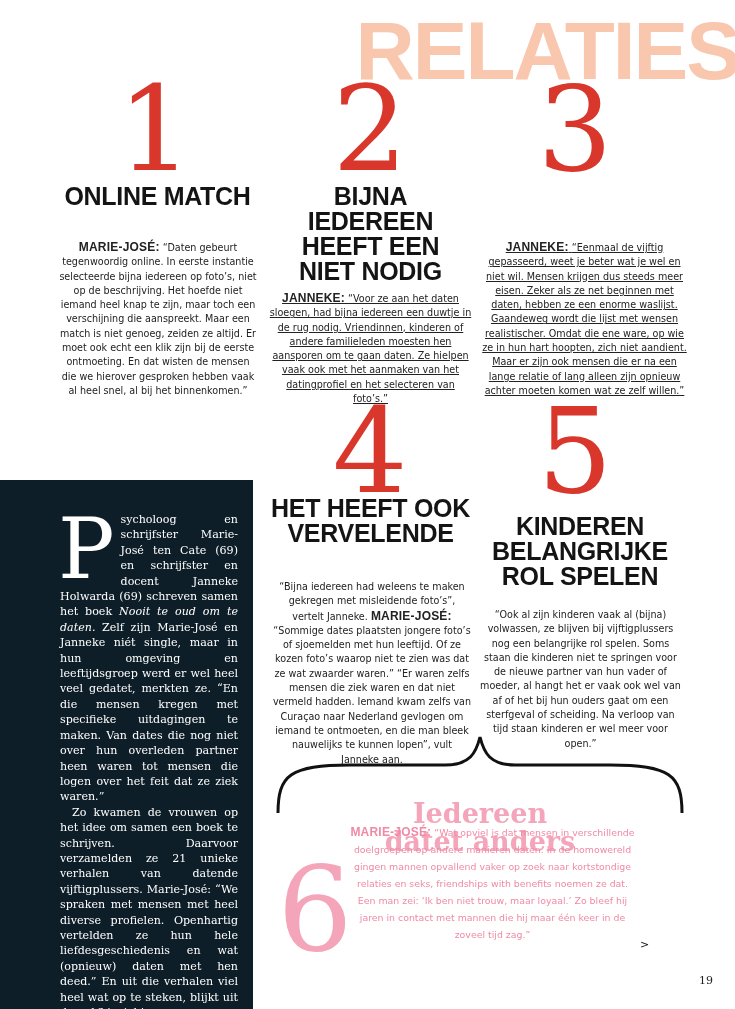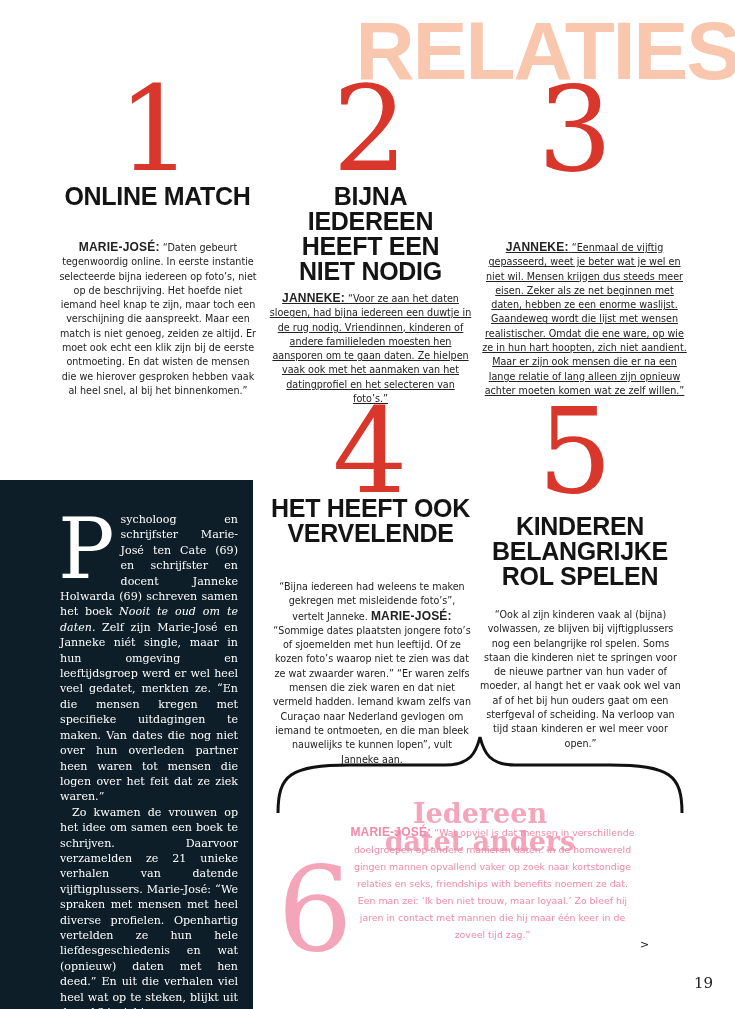--- a/index.html
+++ b/index.html
@@ -9,21 +9,21 @@
   .bignum { position:absolute; font-family:"DejaVu Serif", serif; color:#d9362c; font-weight:normal; line-height:1; text-align:center; }
   .head { position:absolute; font-family:"Liberation Sans", sans-serif; font-weight:bold; text-align:center; color:#141414; line-height:25px; font-size:25px; letter-spacing:-0.3px; }
   .body { position:absolute; font-family:"DejaVu Sans", sans-serif; font-size:9.6px; line-height:14.3px; color:#222; text-align:center; }
   .body .spk { font-family:"Liberation Sans", sans-serif; font-weight:bold; font-size:12px; letter-spacing:0.2px; }
   .sidebar { position:absolute; left:0; top:480px; width:253px; height:529px; background:#0e1e28; }
   .side-text { position:absolute; left:60px; top:512px; width:178px; font-family:"DejaVu Serif", serif; font-size:11.1px; line-height:15.4px; color:#fff; text-align:justify; }
   .dropcap { float:left; font-family:"DejaVu Serif", serif; font-size:84px; line-height:70px; margin:2px 6px -4px -2px; color:#fff; }
   .side-text p { margin:0; }
   .side-text .indent { text-indent:12px; }
   .sub { position:absolute; font-family:"DejaVu Serif", serif; font-weight:bold; color:#f4a5ba; text-align:center; font-size:27px; line-height:28px; }
-  .pagenum { position:absolute; right:22px; top:974px; font-family:"DejaVu Serif", serif; font-size:15px; color:#222; }
+  .pagenum { position:absolute; right:22px; top:974px; font-family:"DejaVu Serif", serif; font-size:11px; color:#222; }
 </style>
 </head>
 <body>
 
 <div class="title">RELATIES</div>
 
 <div class="bignum" style="left:110px;top:70px;width:90px;font-size:118px;">1</div>
 <div class="head" style="left:55px;top:184px;width:205px;">
   <div>ONLINE MATCH</div>
 </div>

